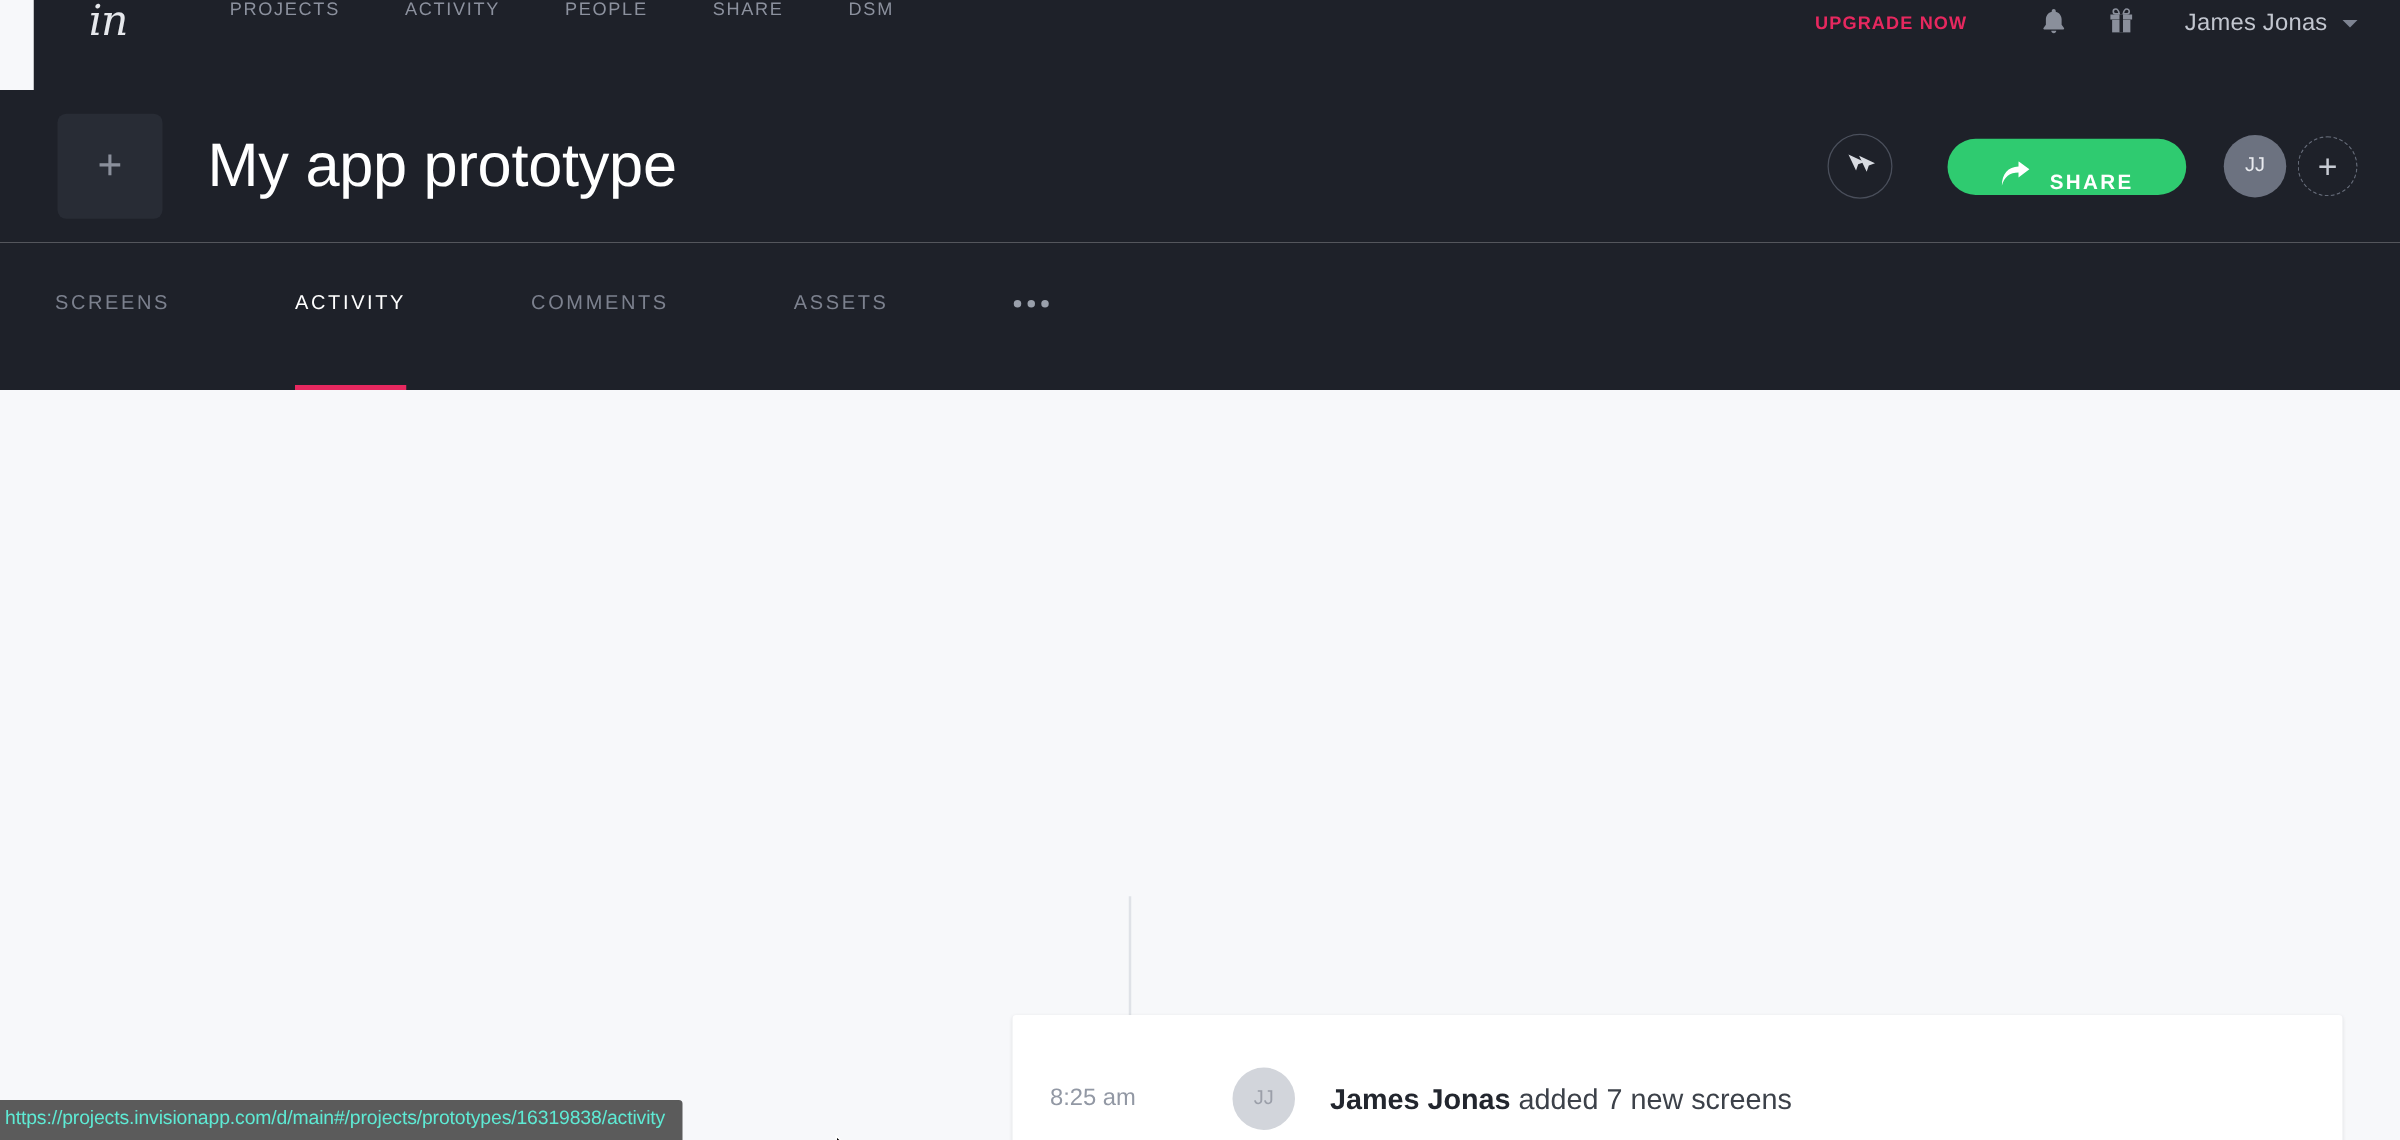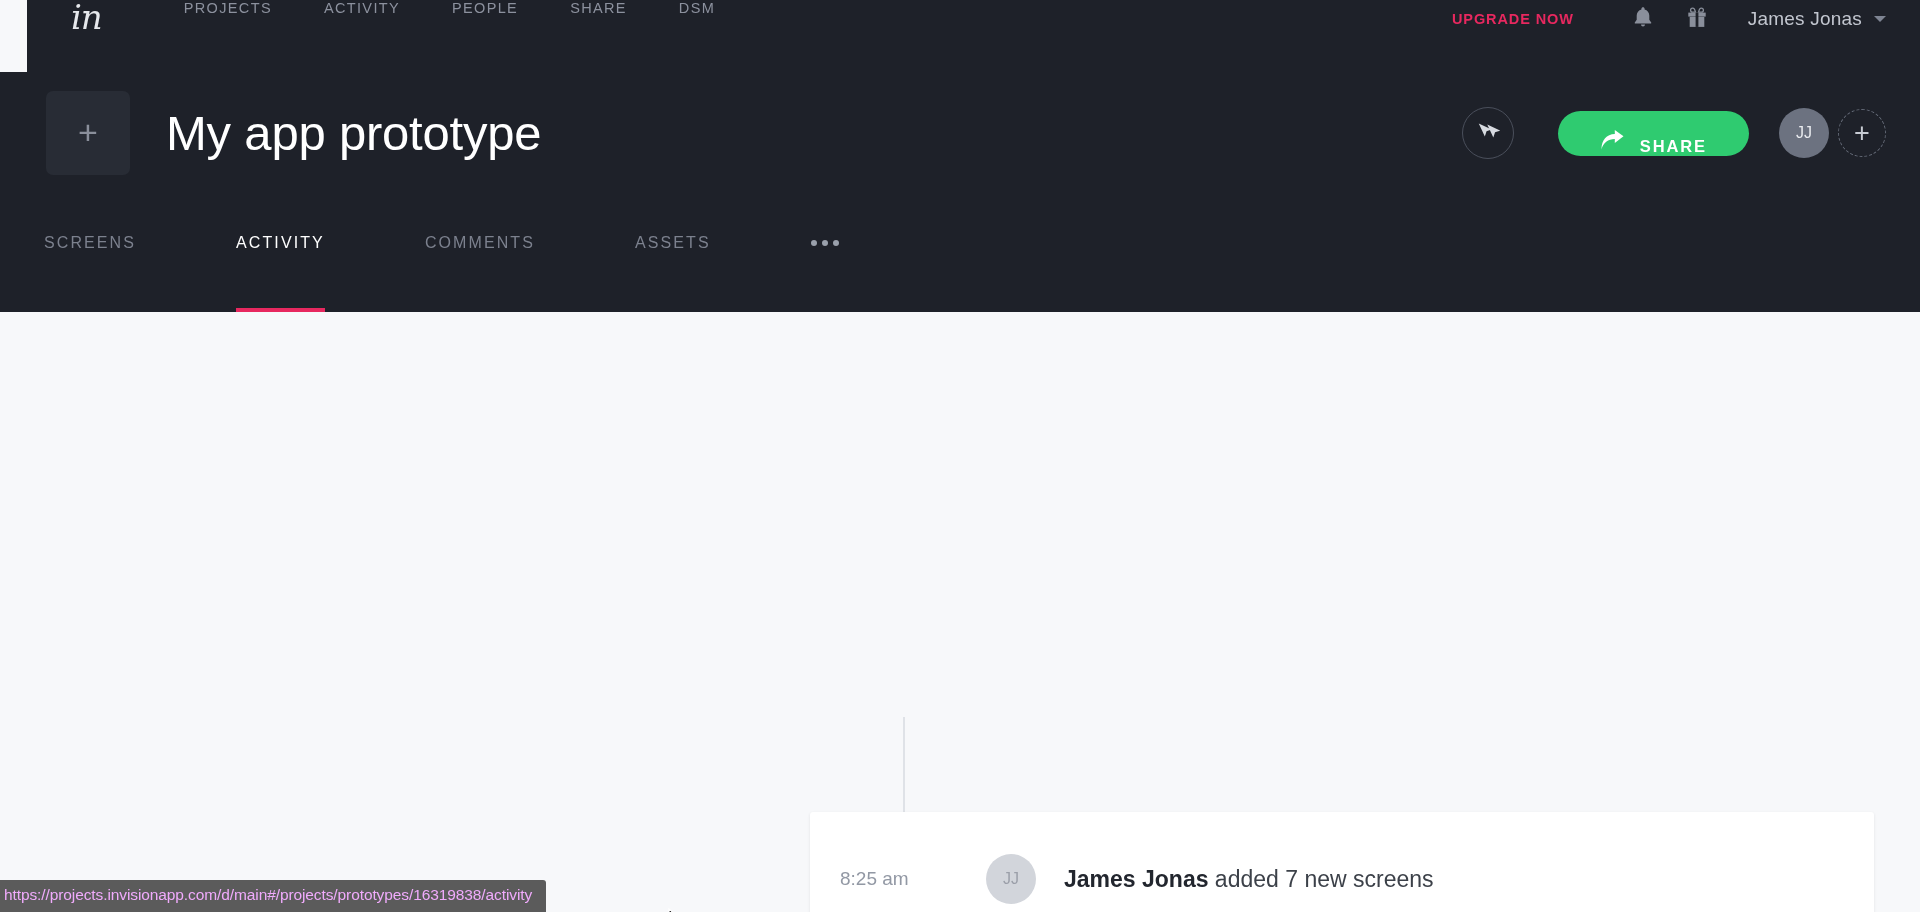--- a/index.html
+++ b/index.html
@@ -286,21 +286,21 @@
     left: 668px; top: 596px;
     z-index: 50;
     pointer-events: none;
   }
 
   
   .urlbar {
     position: absolute;
     left: 0; bottom: 0;
     background: #5B5B5B;
-    color: #f0abfc;
+    color: #5eead4;
     font-size: 15.5px;
     padding: 6px 14px 8px 4px;
     border-top-right-radius: 3px;
     z-index: 60;
     white-space: nowrap;
     letter-spacing: -0.1px;
   }
 </style>
 </head>
 <body>

